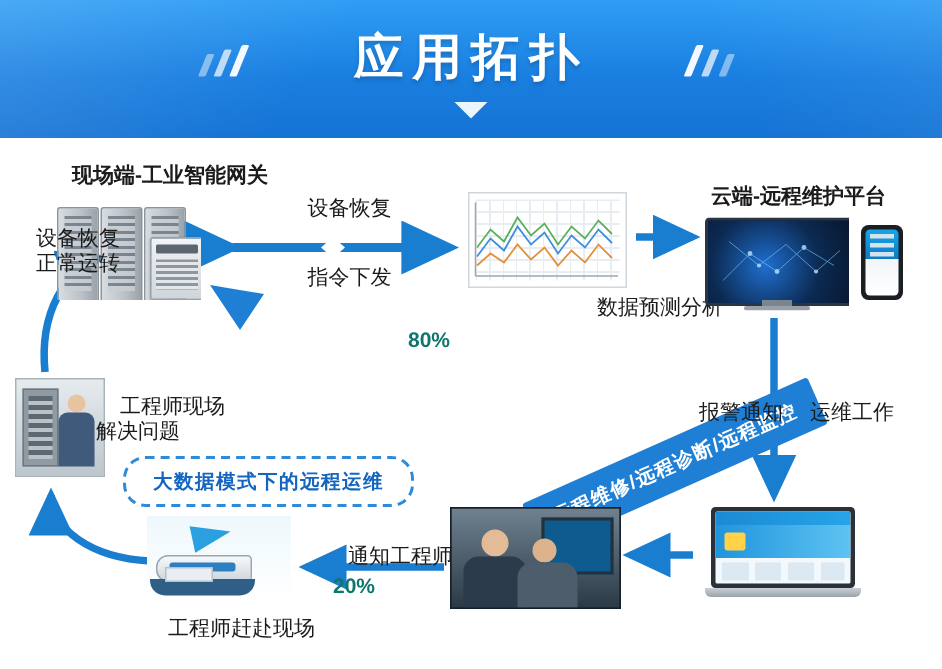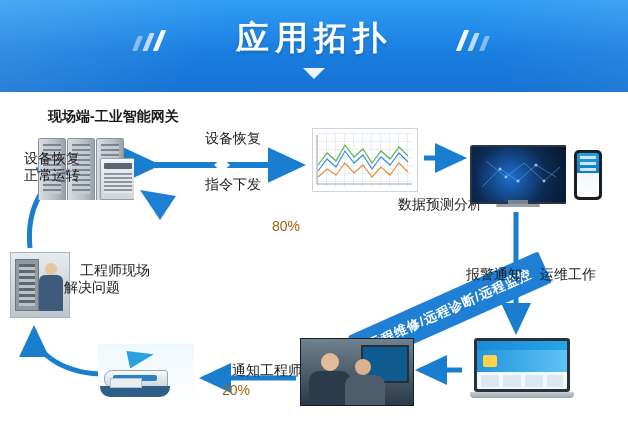--- a/index.html
+++ b/index.html
@@ -138,21 +138,21 @@
   }
 
   
   .dashbox{
     position:absolute;left:82px;top:304px;width:190px;height:30px;
     border:2px dashed #2f8ad8;border-radius:15px;
     color:#1566c0;font-size:13px;font-weight:bold;text-align:center;line-height:30px;
     letter-spacing:1px;background:rgba(255,255,255,.6);
   }
 
-  .pct{position:absolute;color:#a16207;font-weight:normal;font-size:14px;}
+  .pct{position:absolute;color:#0f766e;font-weight:bold;font-size:14px;}
 </style>
 </head>
 <body>
 
 <div id="stage">
 
   <div class="banner">
     <div class="sheen"></div>
     <div class="sheen2"></div>
     <div class="slashes left">
@@ -214,20 +214,21 @@
     <svg width="104" height="62" viewBox="0 0 104 62">
       <polyline points="5,42 14,30 23,38 32,22 41,34 50,26 59,40 68,28 77,36 86,24 95,33" fill="none" stroke="#3f8ede" stroke-width="1.2"></polyline>
       <polyline points="5,48 14,40 23,46 32,34 41,44 50,36 59,48 68,38 77,46 86,34 95,43" fill="none" stroke="#e2913a" stroke-width="1.2"></polyline>
       <polyline points="5,36 14,24 23,32 32,16 41,28 50,20 59,34 68,22 77,30 86,18 95,27" fill="none" stroke="#5bb15b" stroke-width="1.2"></polyline>
       <line x1="4" y1="55" x2="99" y2="55" stroke="#9aa6b0" stroke-width="1"></line>
       <line x1="4" y1="6" x2="4" y2="55" stroke="#9aa6b0" stroke-width="1"></line>
     </svg>
   </div>
   <div class="lbl" style="left:350px;top:196px;margin-left:48px;">数据预测分析</div>
 
+  <div class="lbl b" style="left:474px;top:122px;">云端-远程维护平台</div>
   <div class="ph monitor">
     <div class="mon-screen">
       <div class="glow"></div>
       <svg class="net" width="96" height="55" viewBox="0 0 96 55">
         <g stroke="#6fc6ff" stroke-width=".6" fill="none" opacity=".9">
           <path d="M10,40 L28,22 L46,34 L64,18 L84,30"></path>
           <path d="M14,14 L34,30 L52,16 L72,34 L88,20"></path>
         </g>
         <g fill="#bde4ff">
           <circle cx="28" cy="22" r="1.6"></circle>
@@ -271,28 +272,30 @@
     <div class="p2head"></div>
       <div class="p2body"></div>
   </div>
 
   <div class="ph transport">
     <div class="sky"></div>
       <div class="plane"></div>
       <div class="train"></div>
       <div class="ship"></div>
   </div>
+  <div class="lbl" style="left:112px;top:410px;">工程师赶赴现场</div>
   <div class="lbl" style="left:232px;top:362px;">通知工程师</div>
 
   <div class="ph engpic">
     <div class="wall"></div>
       <div class="cab"></div>
       <div class="head"></div>
       <div class="body"></div>
   </div>
   <div class="lbl" style="left:80px;top:262px;">工程师现场</div>
   <div class="lbl" style="left:64px;top:279px;">解决问题</div>
 
   <div class="pct" style="left:272px;top:218px;">80%</div>
   <div class="pct" style="left:222px;top:382px;">20%</div>
 
+  <div class="dashbox">大数据模式下的远程运维</div>
 
 </div>
 
 </body></html>

